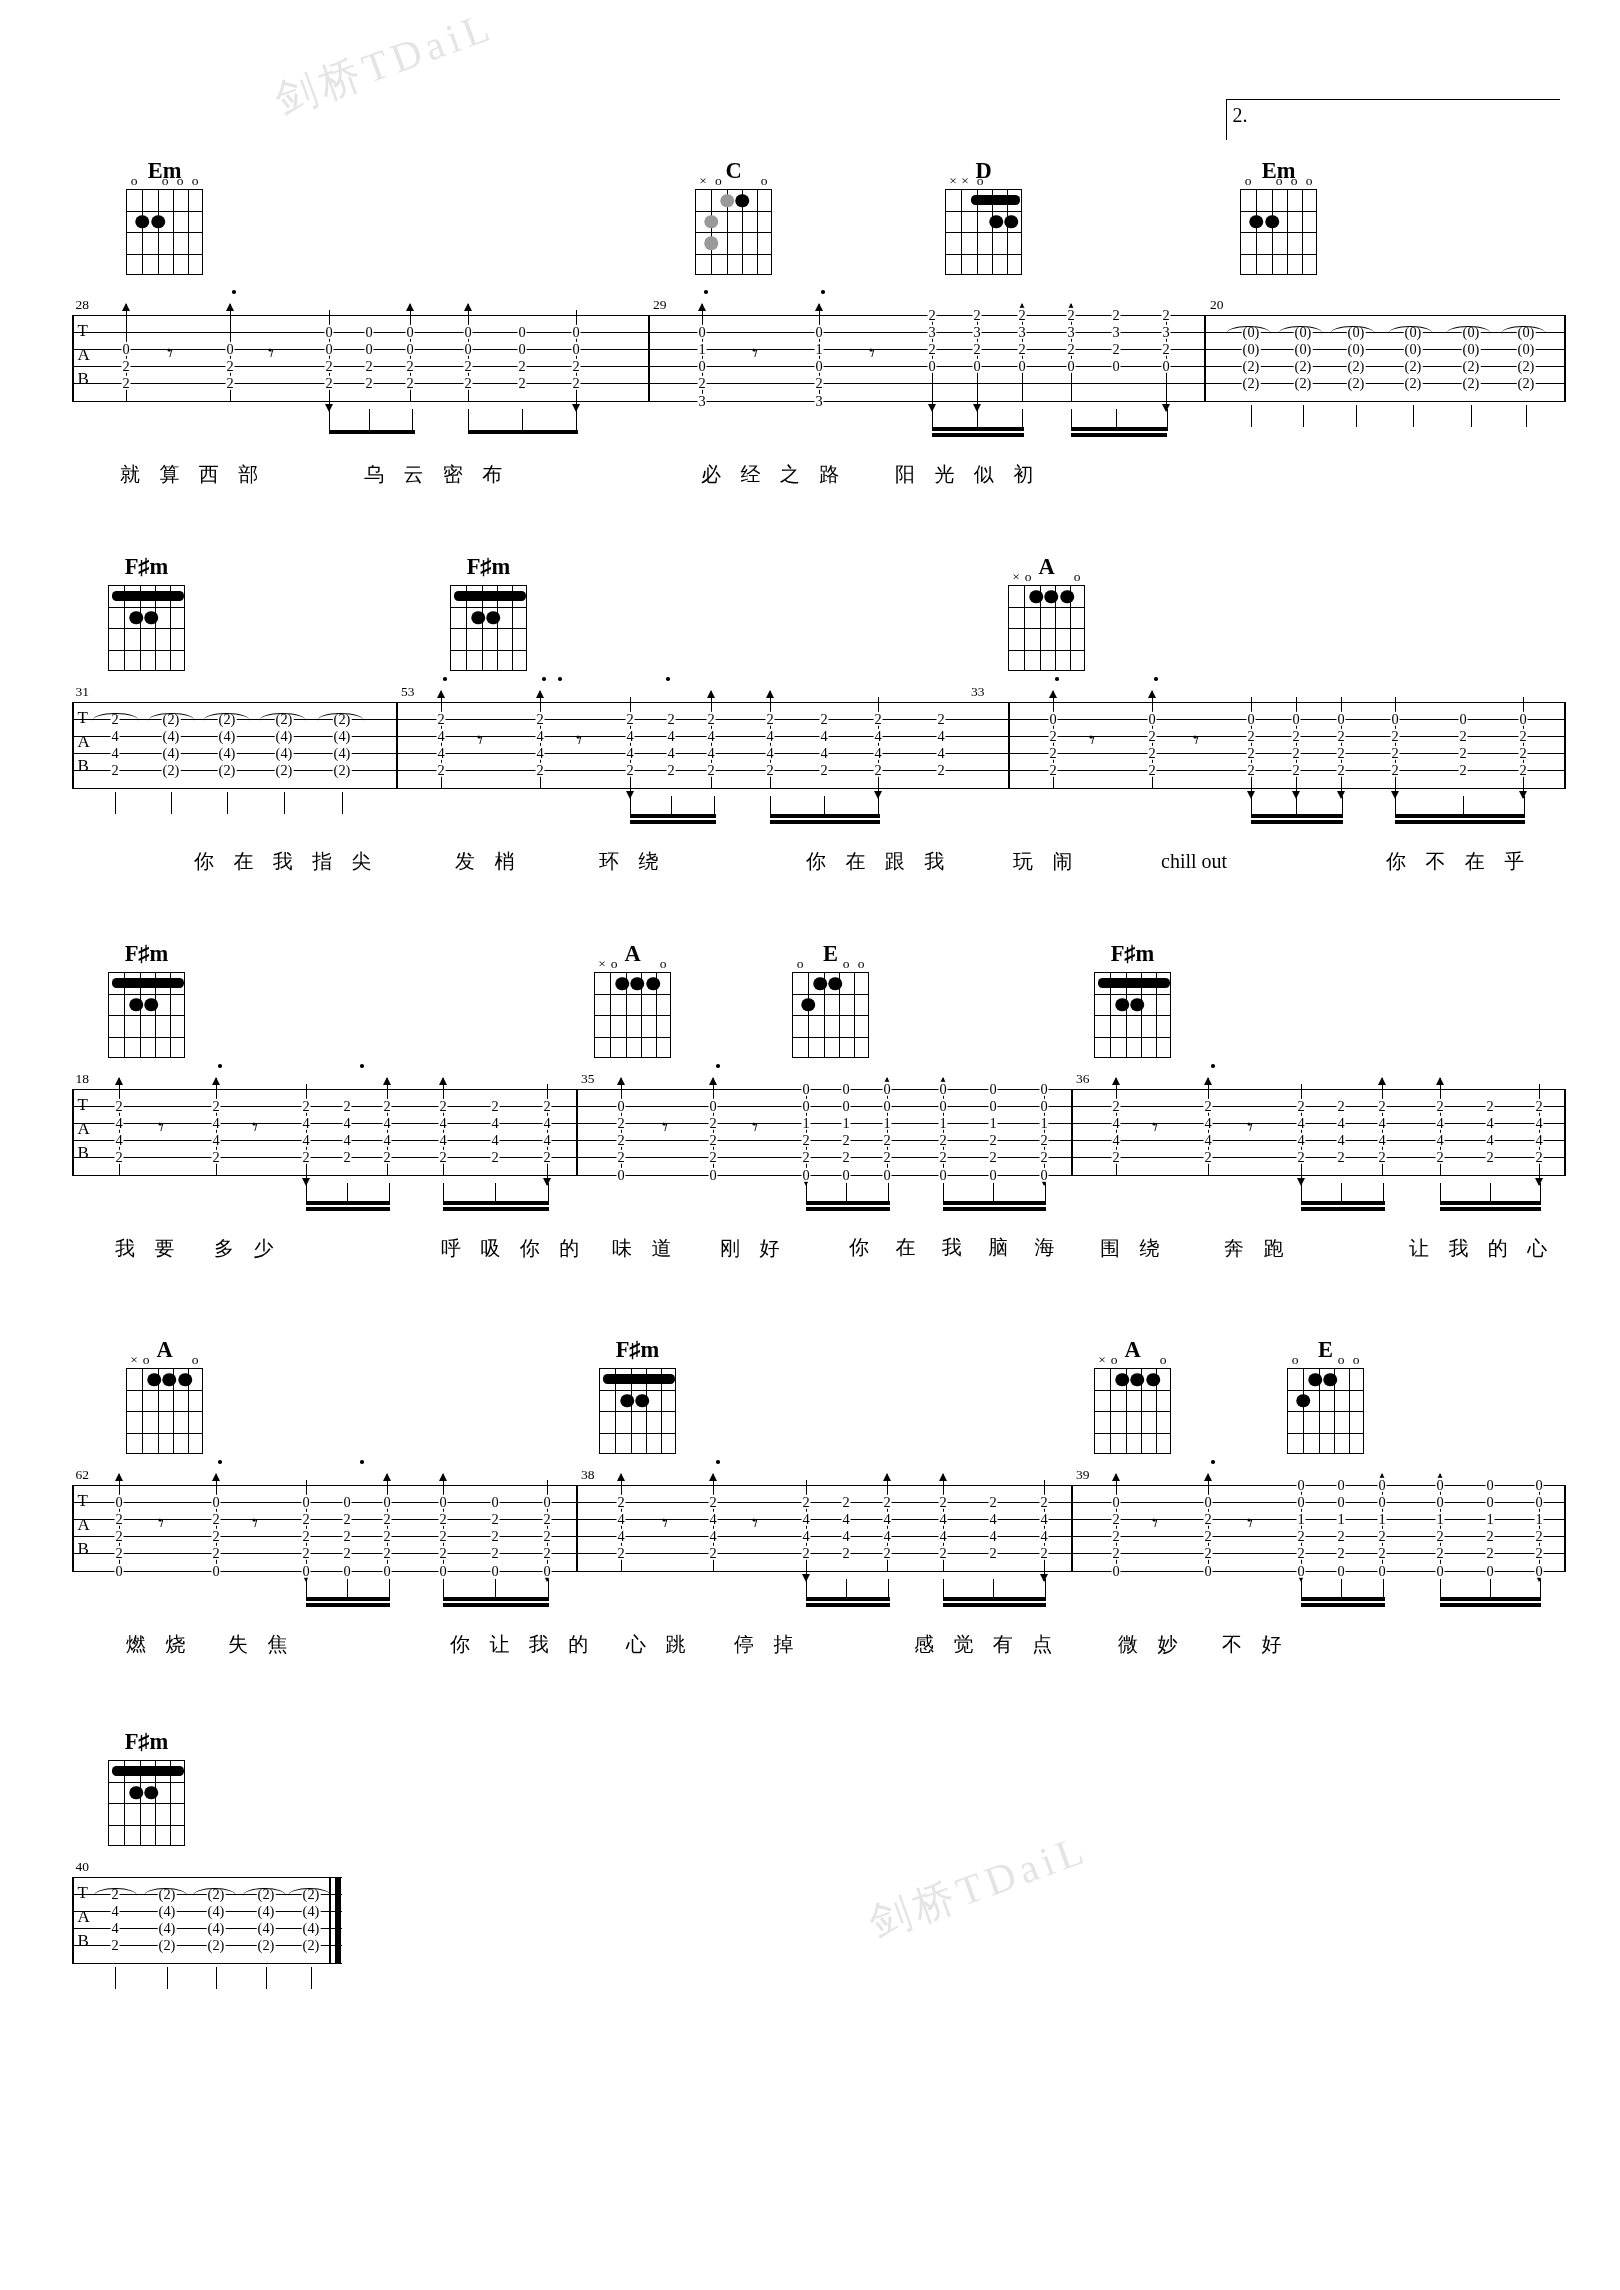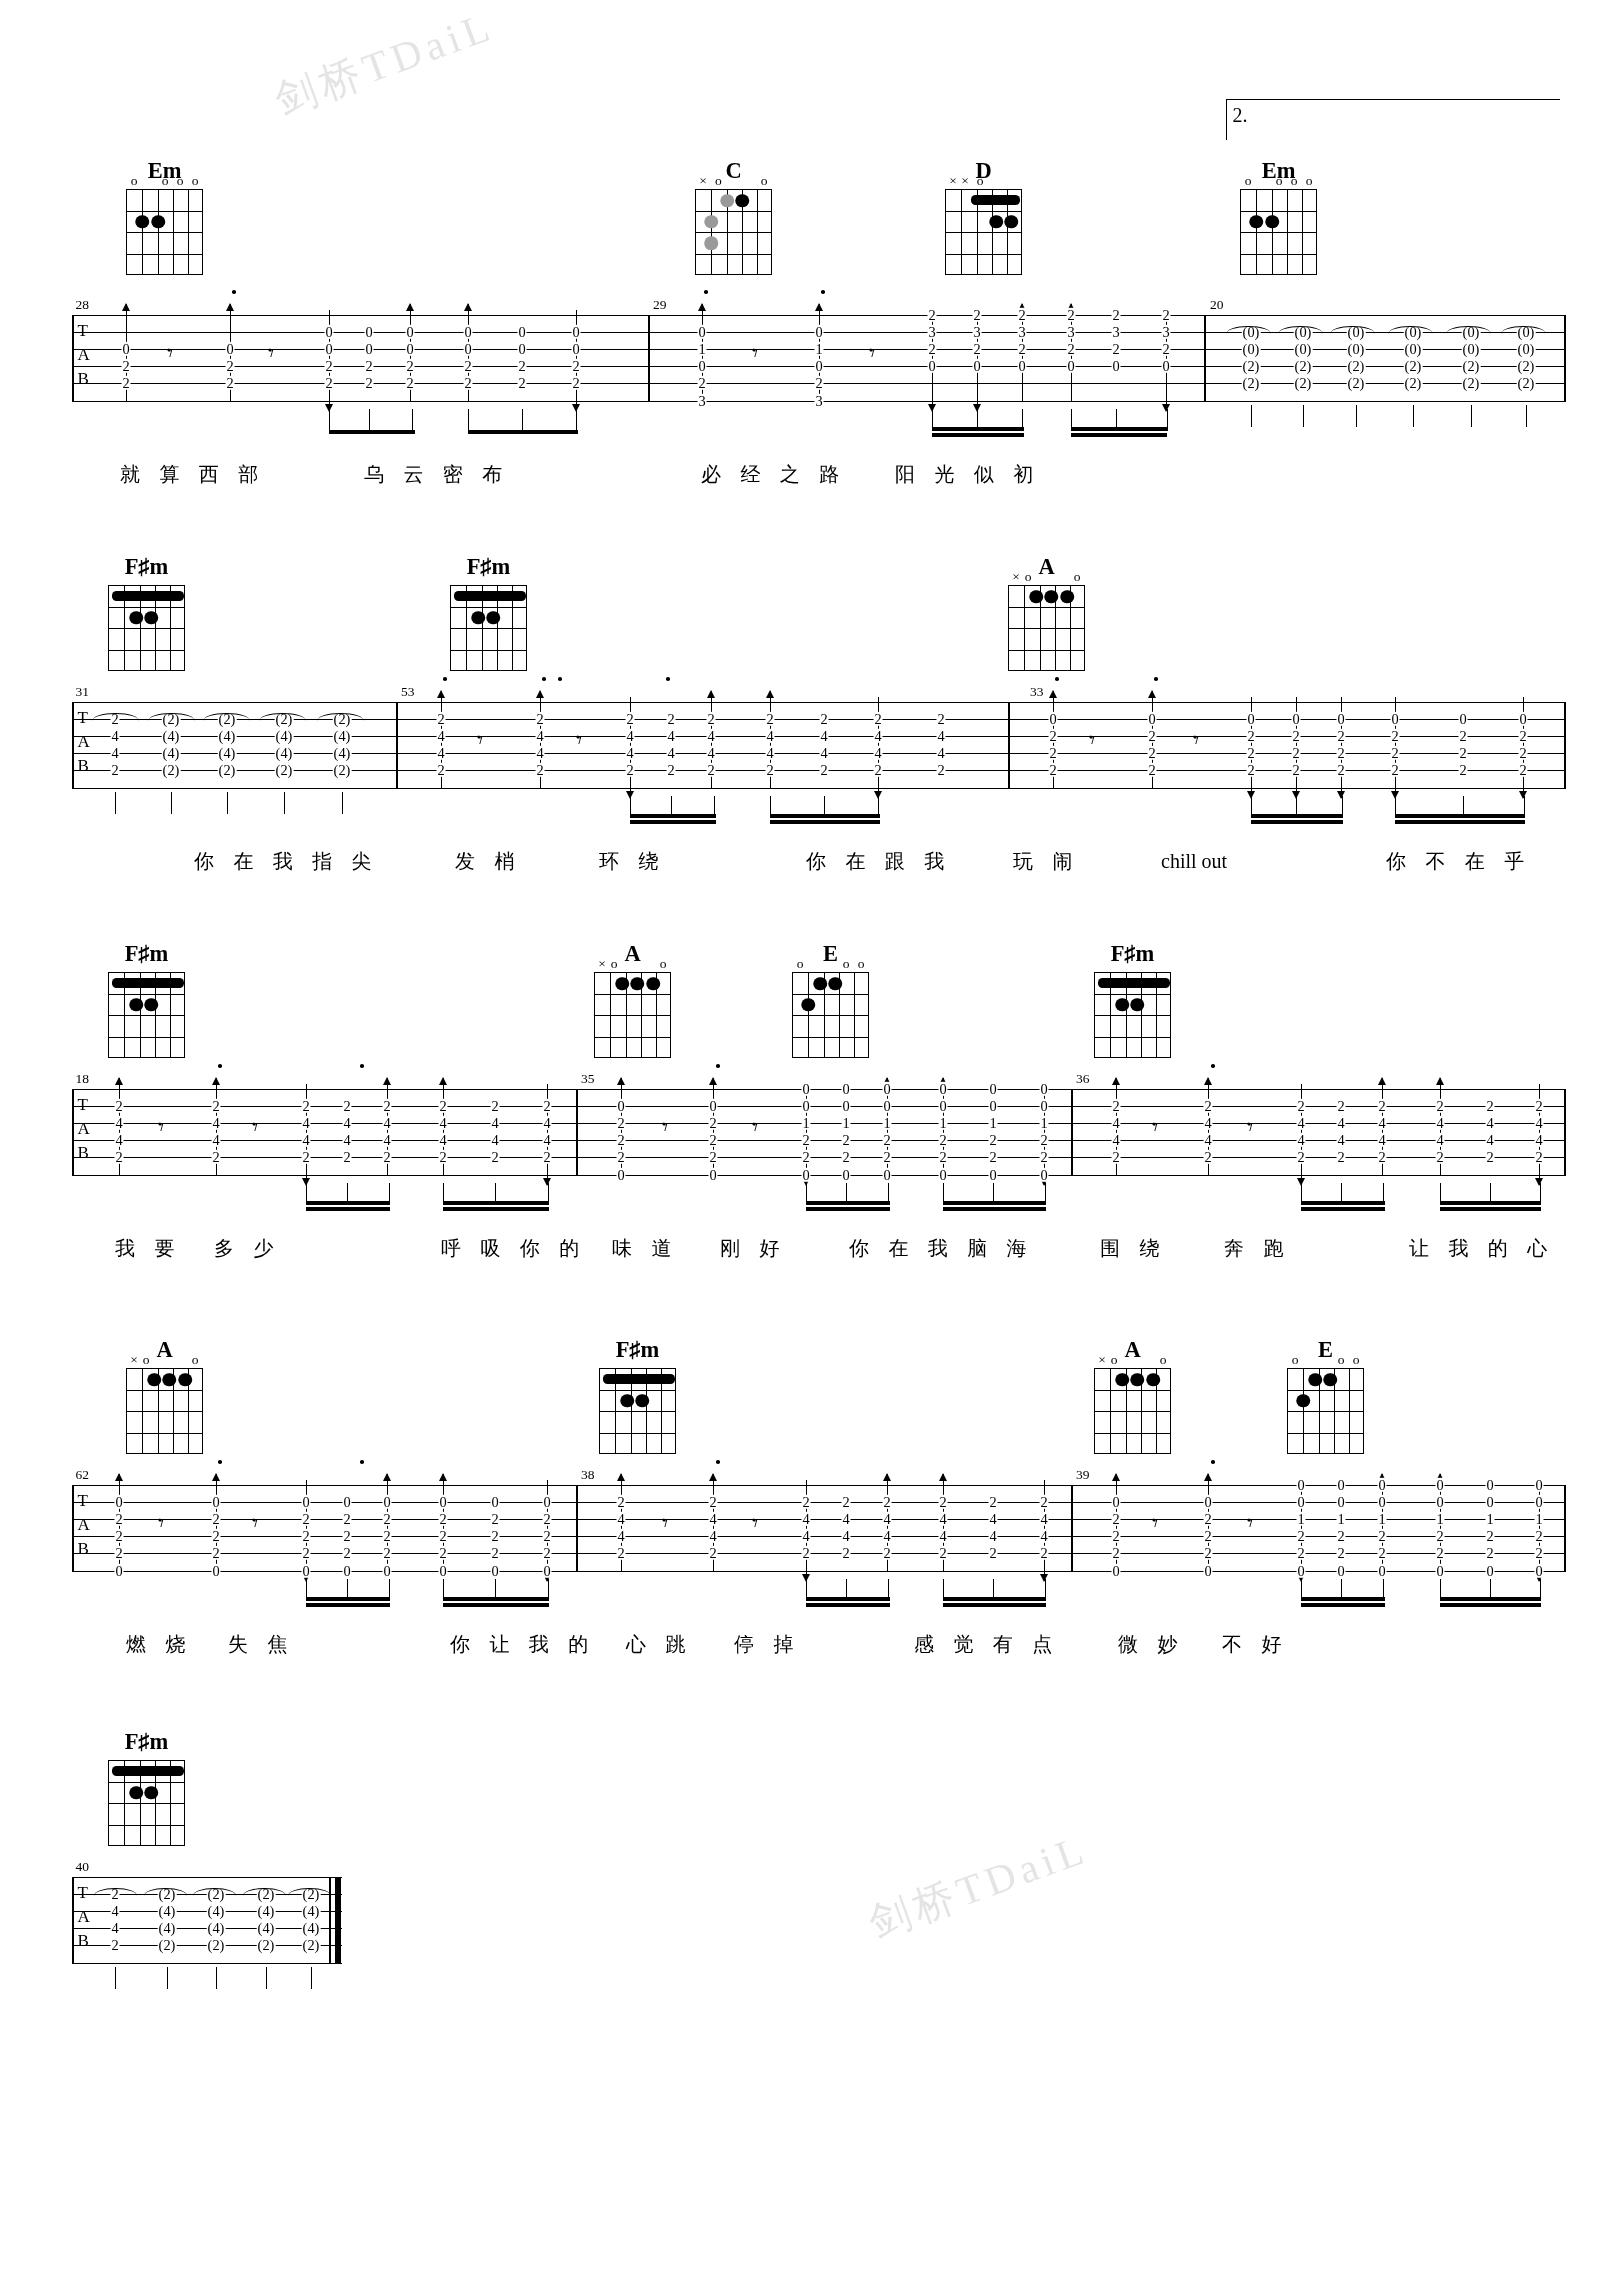--- a/index.html
+++ b/index.html
@@ -389,21 +389,21 @@
         <div>T</div>
           <div>A</div>
           <div>B</div>
       </div>
       <div class="barline" style="left:0px;top:0;height:86px;"></div>
       <div class="barline" style="left:324px;top:0;height:86px;"></div>
       <div class="barline" style="left:936px;top:0;height:86px;"></div>
       <div class="barline" style="left:1492px;top:0;height:86px;"></div>
       <div class="measno" style="left:3.6px;top:-18px;">31</div>
       <div class="measno" style="left:329px;top:-18px;">53</div>
-      <div class="measno" style="left:958px;top:-18px;">33</div>
+      <div class="measno" style="left:899px;top:-18px;">33</div>
 
       <div class="num" style="left:43px;top:17px;">2</div>
         <div class="num" style="left:43px;top:34px;">4</div>
         <div class="num" style="left:43px;top:51px;">4</div>
         <div class="num" style="left:43px;top:68px;">2</div>
       <div class="num" style="left:99px;top:17px;">(2)</div>
         <div class="num" style="left:99px;top:34px;">(4)</div>
         <div class="num" style="left:99px;top:51px;">(4)</div>
         <div class="num" style="left:99px;top:68px;">(2)</div>
       <div class="num" style="left:155px;top:17px;">(2)</div>
@@ -820,21 +820,21 @@
       <div class="stem" style="left:1418px;top:94px;height:21.6px;"></div>
       <div class="stem" style="left:1468px;top:94px;height:21.6px;"></div>
       <div class="dotmark" style="left:1139px;top:-25px;"></div>
     </div>
 
     <div class="lyric" style="left:115px;top:311px;letter-spacing:7.2px;">我 要</div>
     <div class="lyric" style="left:214px;top:311px;letter-spacing:7.2px;">多 少</div>
     <div class="lyric" style="left:441px;top:311px;letter-spacing:7.2px;">呼 吸 你 的</div>
     <div class="lyric" style="left:612px;top:311px;letter-spacing:7.2px;">味 道</div>
     <div class="lyric" style="left:720px;top:311px;letter-spacing:7.2px;">刚 好</div>
-    <div class="lyric" style="left:849px;top:311px;letter-spacing:7.2px;">你 在 我 脑 海</div>
+    <div class="lyric" style="left:849px;top:311px;letter-spacing:7.2px;font-family:Liberation Mono, monospace;">你 在 我 脑 海</div>
     <div class="lyric" style="left:1100px;top:311px;letter-spacing:7.2px;">围 绕</div>
     <div class="lyric" style="left:1224px;top:311px;letter-spacing:7.2px;">奔 跑</div>
     <div class="lyric" style="left:1409px;top:311px;letter-spacing:7.2px;">让 我 的 心</div>
   </div>
 
   <div class="system" style="top:1323px;height:360px;">
 
     <div class="chord" style="left:126px;top:45px;">
       <div class="nm">A</div>
       <div class="marks">

